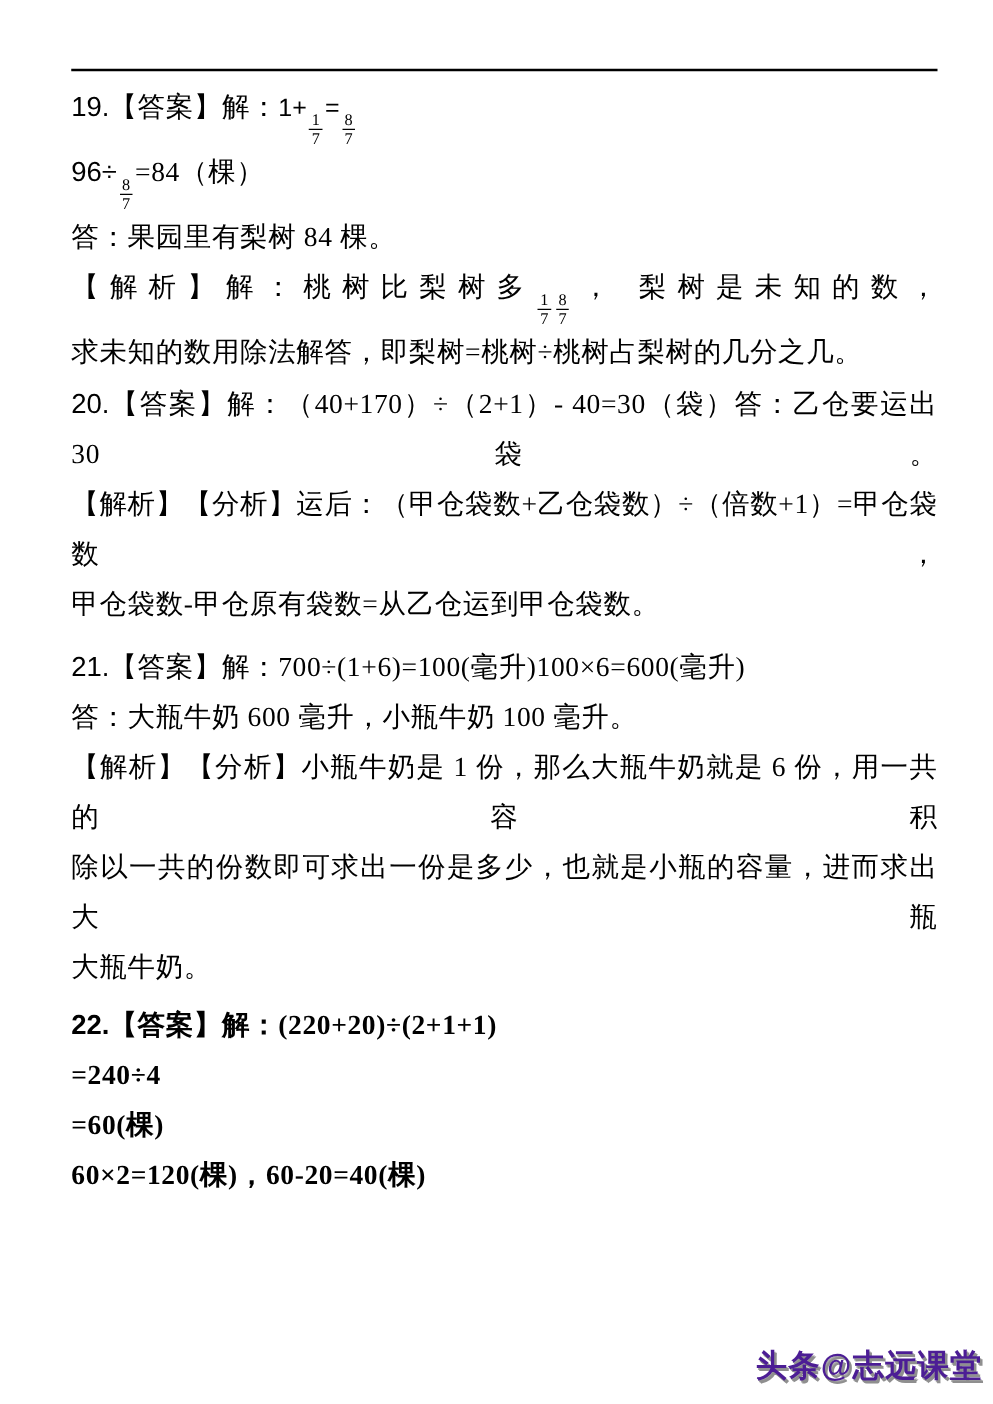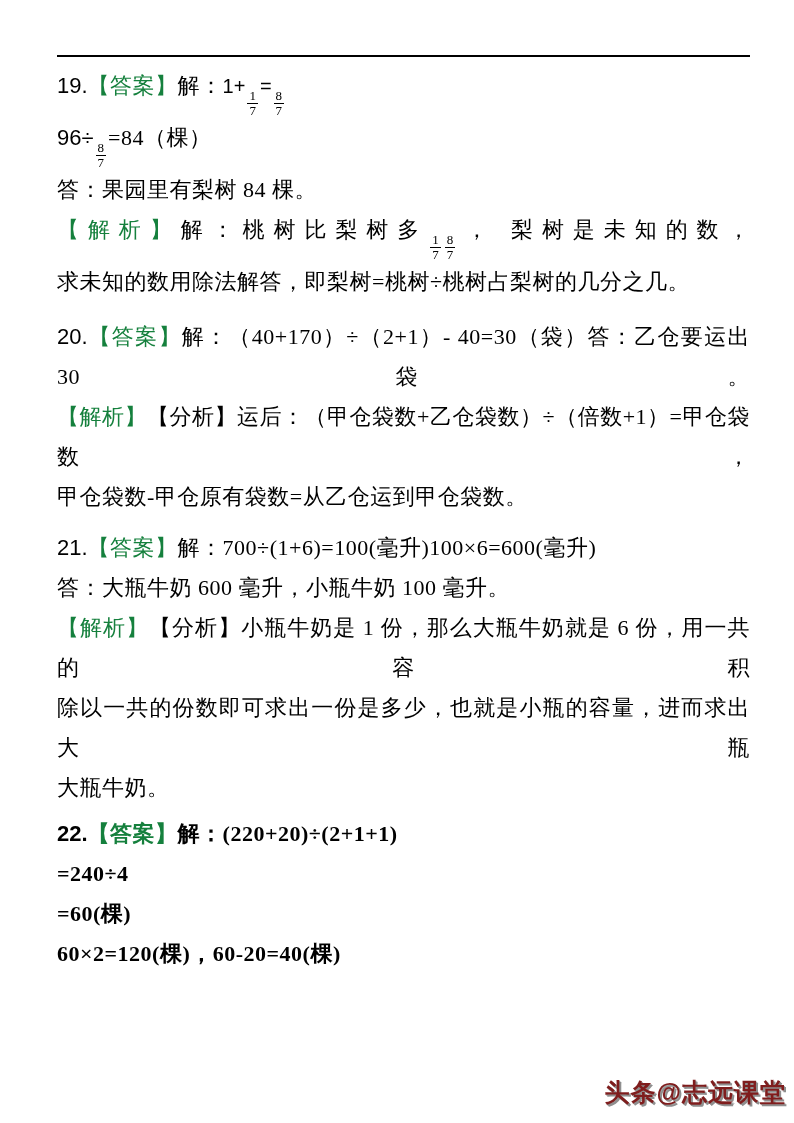--- a/index.html
+++ b/index.html
@@ -32,25 +32,25 @@
   .line {
     line-height: 40px;
     white-space: nowrap;
     letter-spacing: 0.5px;
   }
   .line.full {
     white-space: normal;
     text-align: justify;
     text-align-last: justify;
   }
-  .block20 { margin-top: 15px; }
+  .block20 { margin-top: 1px; }
   .block21 { margin-top: 11px; }
   .block22 { margin-top: 6px; font-weight: bold; }
   .blue {
-    color: #15803d;
+    color: #000000;
   }
   .num {
     font-family: "Liberation Sans", "DejaVu Sans", sans-serif;
     letter-spacing: 0;
   }
   .frac {
     display: inline-flex;
     flex-direction: column;
     vertical-align: -0.5em;
     text-align: center;
@@ -70,21 +70,21 @@
   }
   .mathexpr {
     font-size: 20px;
   }
   .watermark {
     position: absolute;
     right: 8px;
     bottom: 14px;
     font-size: 25px;
     font-weight: bold;
-    color: #7f1d1d;
+    color: #4c1d95;
     letter-spacing: 1px;
     font-family: "Liberation Sans", "DejaVu Sans", sans-serif;
     text-shadow: 2px 2px 0 #8f8f8f, 1px 1px 0 #a8a8a8;
     margin-left: 24px;
   }
 </style>
 </head>
 <body>
 
 <div class="page">

